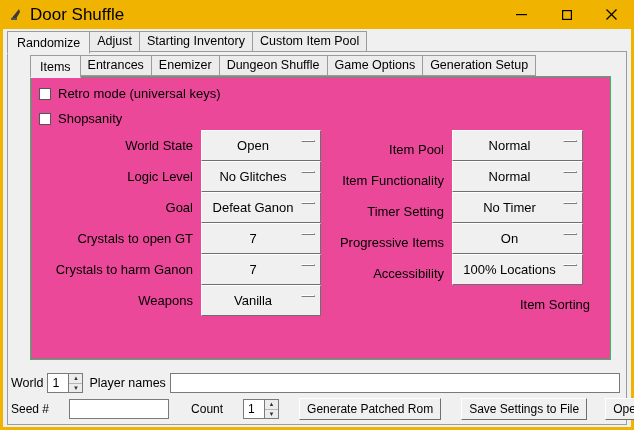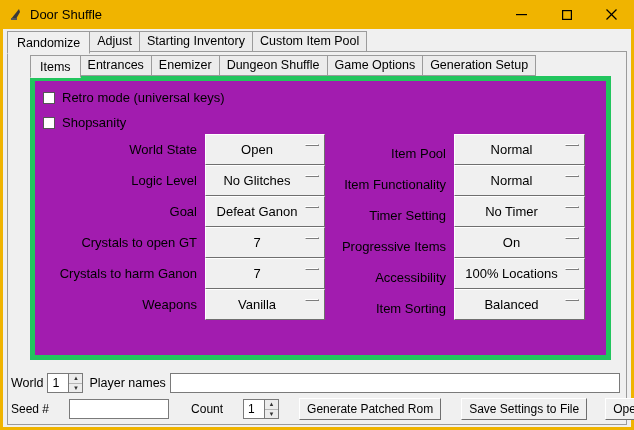--- a/index.html
+++ b/index.html
@@ -6,40 +6,40 @@
   body { margin:0; background:#888; }
   .window {
     position:relative; width:634px; height:430px;
     background:#f0b400;
     font-family:"Liberation Sans","DejaVu Sans",sans-serif;
     font-size:13px; color:#000;
     overflow:hidden;
   }
   
   .titlebar { height:29px; display:flex; align-items:center; padding-left:8px; }
-  .titlebar .title { margin-left:7px; font-size:13px; }
+  .titlebar .title { margin-left:7px; font-size:17px; }
   .win-btns { margin-left:auto; display:flex; height:100%; }
   .win-btn { width:45px; height:100%; display:flex; align-items:center; justify-content:center; }
   
   .client { position:absolute; left:3px; right:3px; top:29px; bottom:3px; background:#f0f0f0; }
   
   .tabbar { position:absolute; display:flex; align-items:center; font-size:12.5px; z-index:2; }
   .outer-tabbar { left:4px; top:2px; height:21px; }
   .inner-tabbar { left:22px; top:3px; height:21px; }
   .tab { background:#ececec; border:1px solid #9b9b9b; padding:2px 7px 3px; white-space:nowrap; }
   .tab + .tab { margin-left:-1px; }
   .tab.active { background:#f0f0f0; border-bottom:1px solid #f0f0f0; padding:4px 9px 3px; position:relative; z-index:3; margin-bottom:-1px; }
   .outer-pane { position:absolute; left:4px; right:4px; top:22px; bottom:2px; border:1px solid #9b9b9b; background:#f0f0f0; }
-  .inner-pane { position:absolute; left:22px; top:24px; width:581px; height:284px; border:5px solid #22c55e; background:#a21caf; }
+  .inner-pane { position:absolute; left:22px; top:24px; width:581px; height:284px; border:1px solid #22c55e; background:#ec4899; }
   
   .check-row { position:absolute; left:8px; display:flex; align-items:center; gap:7px; height:17px; }
   .check-row.r1 { top:8px; } .check-row.r2 { top:33px; }
   .checkbox { width:12px; height:12px; background:#fff; border:1px solid #565656; flex:0 0 auto; }
   
-  .opts { position:absolute; left:0; right:6px; top:57px; }
+  .opts { position:absolute; left:0; right:12px; top:57px; }
   .opt-row { display:flex; align-items:center; height:23px; margin-bottom:8px; }
   .opt-label-l { width:170px; text-align:right; padding-right:8px; white-space:nowrap; }
   .opt-label-r { flex:1; text-align:right; padding-right:8px; white-space:nowrap;margin-top:8px; }
   .optbtn { position:relative; height:31px; background:#f0f0f0;
             border:1px solid; border-color:#ffffff #6f6f6f #6f6f6f #ffffff;
             display:flex; align-items:center; justify-content:center;
             padding-right:16px; cursor:default; }
   .optbtn-l { width:120px; } .optbtn-r { width:131px; margin-right:15px; }
   .indicator { position:absolute; right:5px; top:9px; width:14px; height:2px; background:#f0f0f0;
                border-top:1px solid #ffffff; border-left:1px solid #ffffff;
@@ -191,24 +191,20 @@
             </div>
           </div>
 
           <div class="opt-row">
             <div class="opt-label-l">Weapons</div>
             <div class="optbtn optbtn-l">
               <span>Vanilla</span>
               <span class="indicator"></span>
             </div>
             <div class="opt-label-r">Item Sorting</div>
-            <div class="optbtn optbtn-r">
-              <span>Balanced</span>
-              <span class="indicator"></span>
-            </div>
           </div>
 
         </div>
       </div>
 
       <div class="bottom-row row1">
         <span class="lbl">World</span>
         <span class="gap4"></span>
         <div class="spin">
           <div class="spin-val">1</div>

